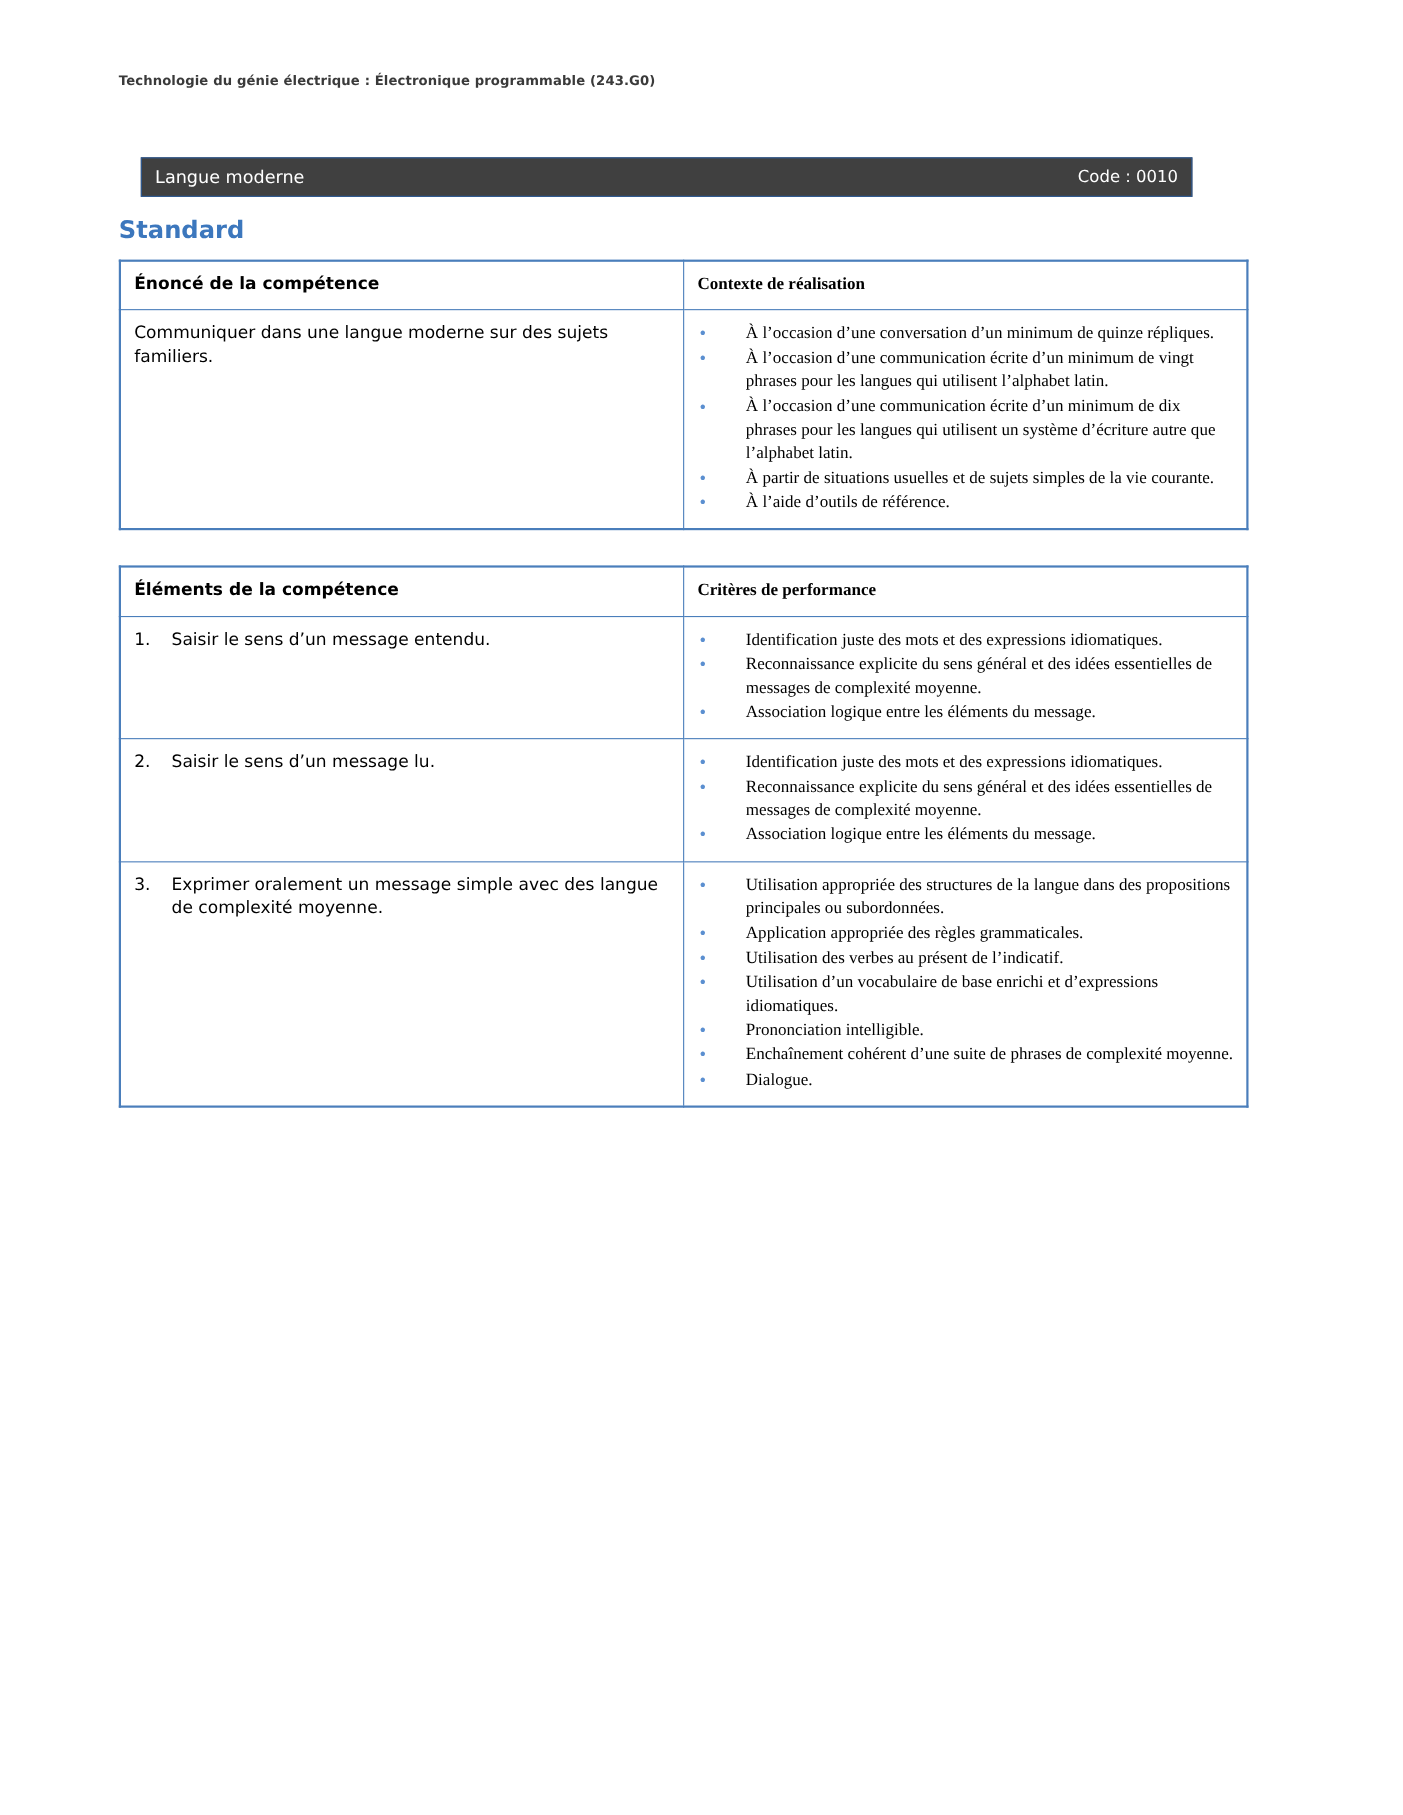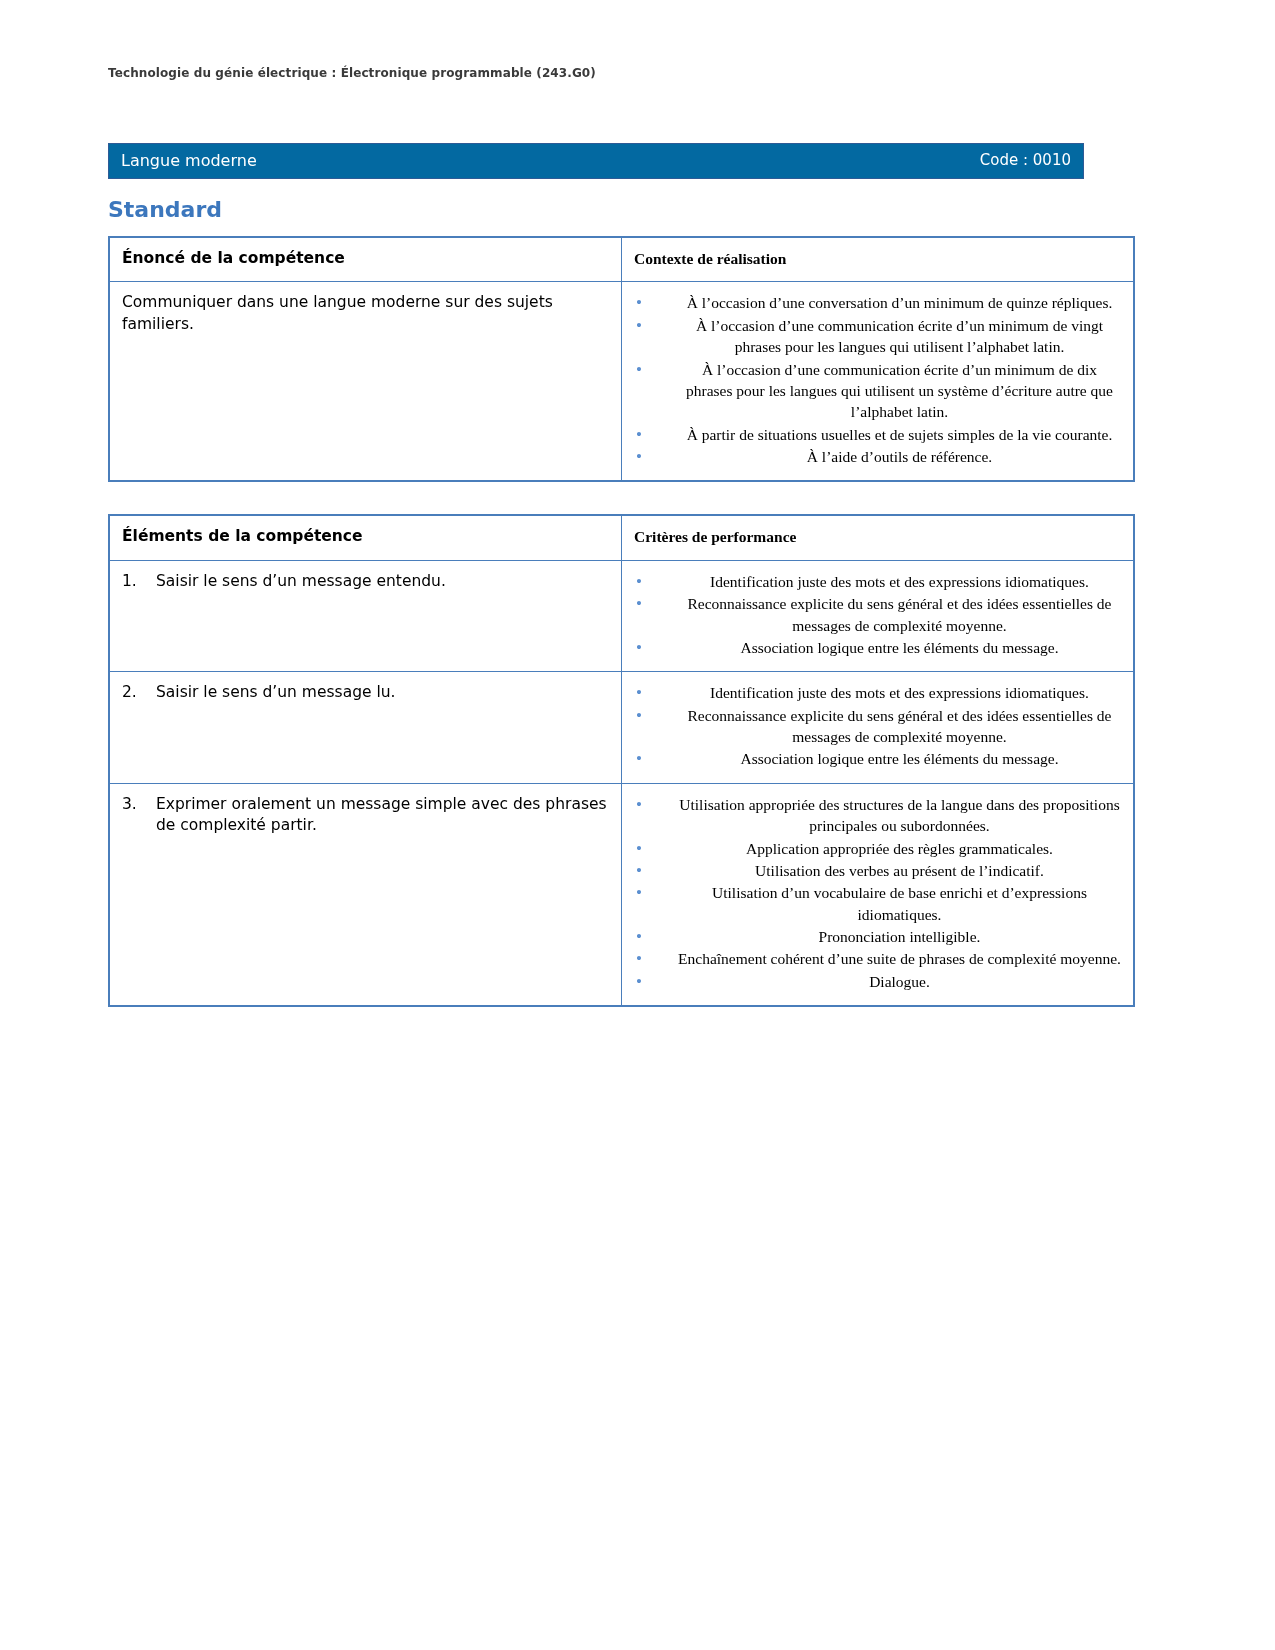--- a/index.html
+++ b/index.html
@@ -34,27 +34,28 @@
     position: absolute;
     top: 143px;
     left: 108px;
     width: 976px;
   }
   
   .title-bar {
     display: flex;
     justify-content: space-between;
     align-items: center;
-    background: #0369a1;
+    background: #404040;
     border: 1px solid #2e5b96;
     color: #ffffff;
     font-size: 16px;
     padding: 6px 12px 8px 12px;
     box-sizing: border-box;
     height: 36px;
+    margin-left: 20px;
   }
   .title-bar .code {
     font-size: 15px;
   }
   
   .headings {
     display: flex;
     margin-top: 18px;
     margin-bottom: 14px;
   }
@@ -95,21 +96,20 @@
   ul.bullets {
     list-style: none;
     margin: 0;
     padding: 0;
   }
   ul.bullets li {
     position: relative;
     padding-left: 44px;
     margin-bottom: 1px;
     line-height: 1.38;
-    text-align: center;
   }
   ul.bullets li:before {
     content: "\2022";
     position: absolute;
     left: 2px;
     top: -1px;
     color: #5b8fd0;
     font-size: 17px;
   }
   .num-item {
@@ -213,21 +213,21 @@
             <li>Reconnaissance explicite du sens général et des idées essentielles de messages de complexité moyenne.</li>
             <li>Association logique entre les éléments du message.</li>
           </ul>
         </td>
       </tr>
 
       <tr>
         <td class="col-left">
           <div class="num-item">
             <span class="num">3.</span>
-            <span>Exprimer oralement un message simple avec des phrases de complexité partir.</span>
+            <span>Exprimer oralement un message simple avec des langue de complexité moyenne.</span>
           </div>
         </td>
         <td class="col-right">
           <ul class="bullets">
             <li>Utilisation appropriée des structures de la langue dans des propositions principales ou subordonnées.</li>
             <li>Application appropriée des règles grammaticales.</li>
             <li>Utilisation des verbes au présent de l’indicatif.</li>
             <li>Utilisation d’un vocabulaire de base enrichi et d’expressions idiomatiques.</li>
             <li>Prononciation intelligible.</li>
             <li>Enchaînement cohérent d’une suite de phrases de complexité moyenne.</li>

